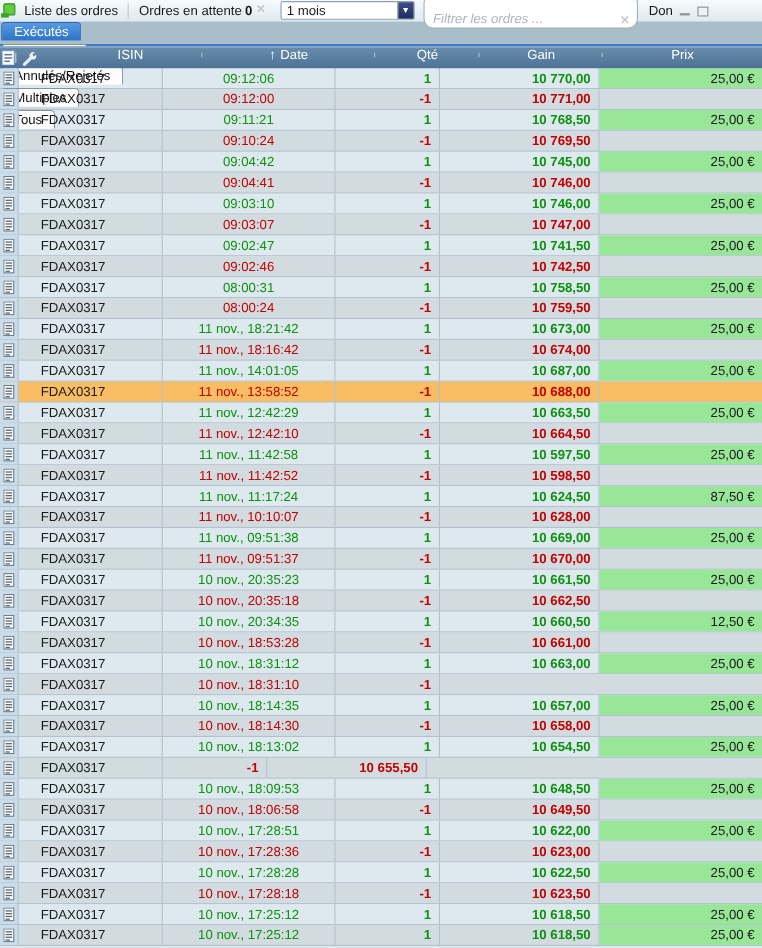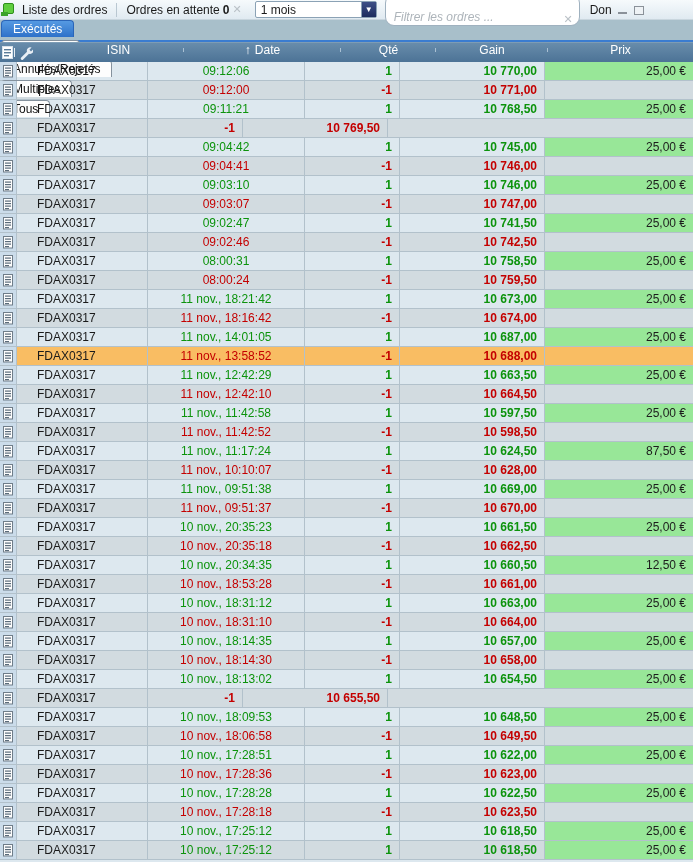--- a/index.html
+++ b/index.html
@@ -225,20 +225,21 @@
     <div class="cell icon c-icon">
       <svg class="doc-icon" width="11" height="13" viewBox="0 0 11 13">
         <rect x="0.5" y="0.5" width="9" height="11.5" fill="#fdfdfd" stroke="#6f7d89"></rect>
         <rect x="2" y="2.5" width="6" height="1.2" fill="#5a6b7a"></rect>
         <rect x="2" y="5" width="6" height="1.2" fill="#5a6b7a"></rect>
         <rect x="2" y="7.5" width="6" height="1.2" fill="#5a6b7a"></rect>
         <rect x="2" y="10" width="4" height="1.2" fill="#5a6b7a"></rect>
       </svg>
     </div>
     <div class="cell isin  c-isin">FDAX0317</div>
+    <div class="cell date  c-date">09:10:24</div>
     <div class="cell qty   c-qty">-1</div>
     <div class="cell price c-price">10 769,50</div>
     <div class="cell gain  c-gain"></div>
   </div>
     <div class="row odd buy">
     <div class="cell icon c-icon">
       <svg class="doc-icon" width="11" height="13" viewBox="0 0 11 13">
         <rect x="0.5" y="0.5" width="9" height="11.5" fill="#fdfdfd" stroke="#6f7d89"></rect>
         <rect x="2" y="2.5" width="6" height="1.2" fill="#5a6b7a"></rect>
         <rect x="2" y="5" width="6" height="1.2" fill="#5a6b7a"></rect>
@@ -642,21 +643,20 @@
         <rect x="0.5" y="0.5" width="9" height="11.5" fill="#fdfdfd" stroke="#6f7d89"></rect>
         <rect x="2" y="2.5" width="6" height="1.2" fill="#5a6b7a"></rect>
         <rect x="2" y="5" width="6" height="1.2" fill="#5a6b7a"></rect>
         <rect x="2" y="7.5" width="6" height="1.2" fill="#5a6b7a"></rect>
         <rect x="2" y="10" width="4" height="1.2" fill="#5a6b7a"></rect>
       </svg>
     </div>
     <div class="cell isin  c-isin">FDAX0317</div>
     <div class="cell date  c-date">10 nov., 18:31:10</div>
     <div class="cell qty   c-qty">-1</div>
-    <div class="cell price c-price">10 664,00</div>
     <div class="cell gain  c-gain"></div>
   </div>
     <div class="row odd buy">
     <div class="cell icon c-icon">
       <svg class="doc-icon" width="11" height="13" viewBox="0 0 11 13">
         <rect x="0.5" y="0.5" width="9" height="11.5" fill="#fdfdfd" stroke="#6f7d89"></rect>
         <rect x="2" y="2.5" width="6" height="1.2" fill="#5a6b7a"></rect>
         <rect x="2" y="5" width="6" height="1.2" fill="#5a6b7a"></rect>
         <rect x="2" y="7.5" width="6" height="1.2" fill="#5a6b7a"></rect>
         <rect x="2" y="10" width="4" height="1.2" fill="#5a6b7a"></rect>

